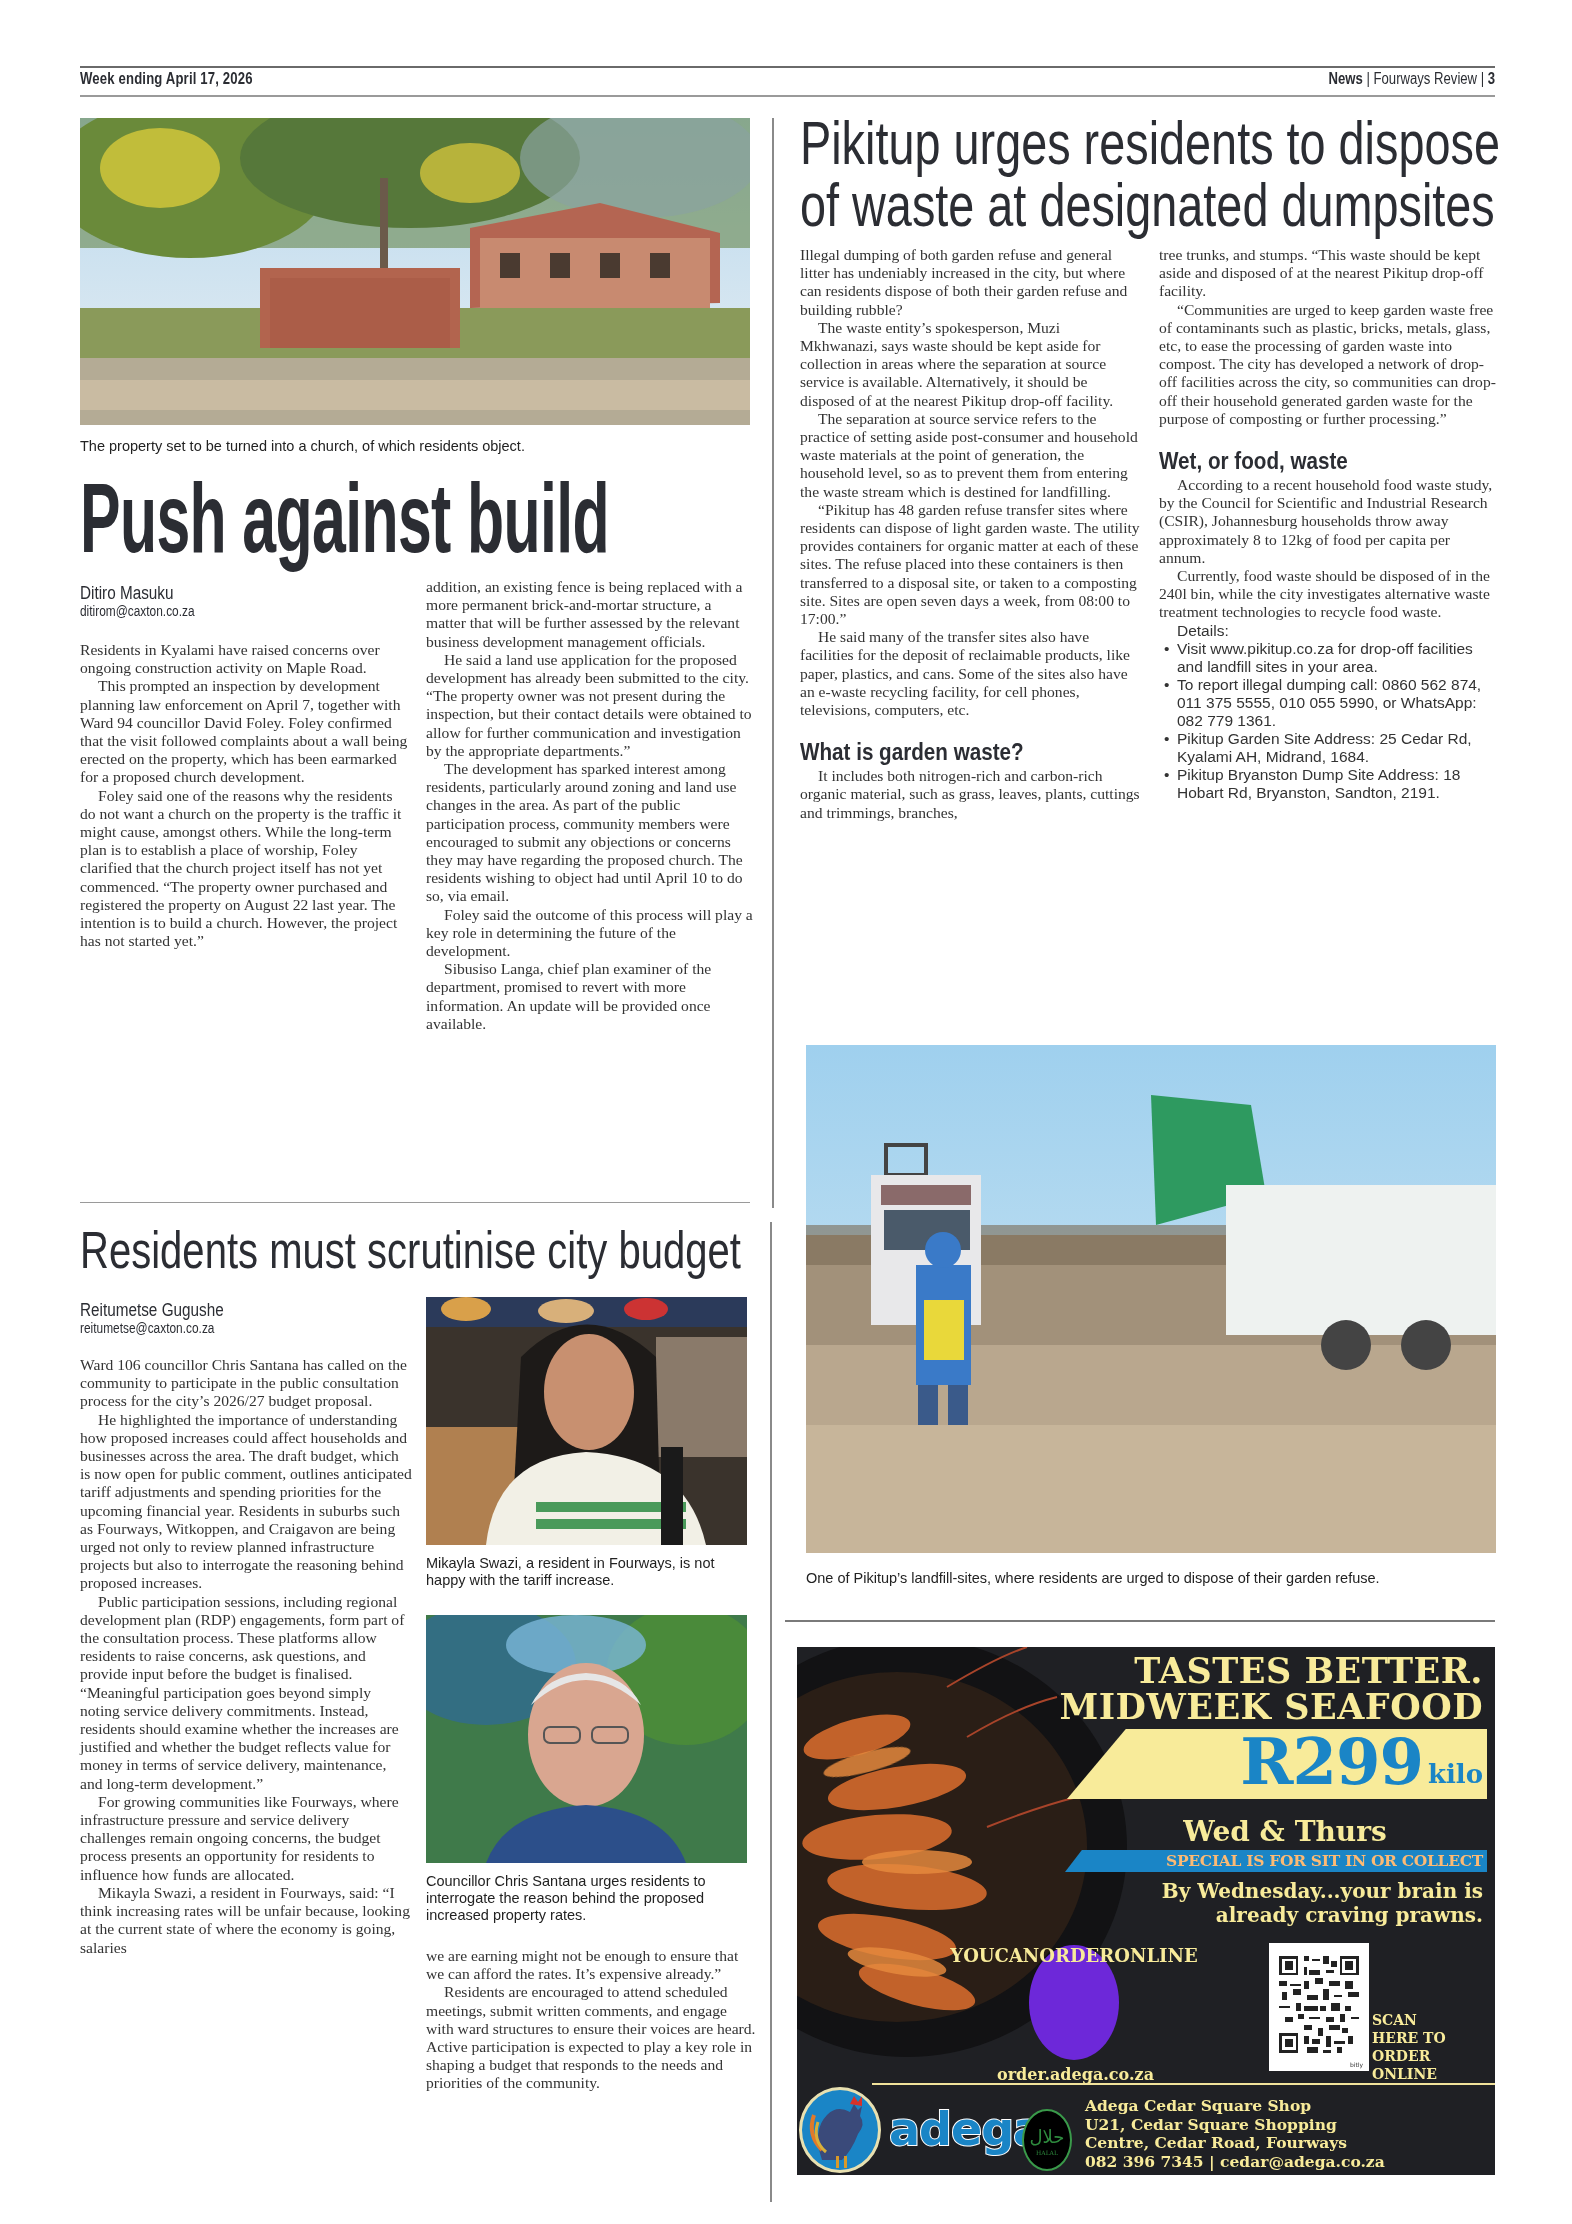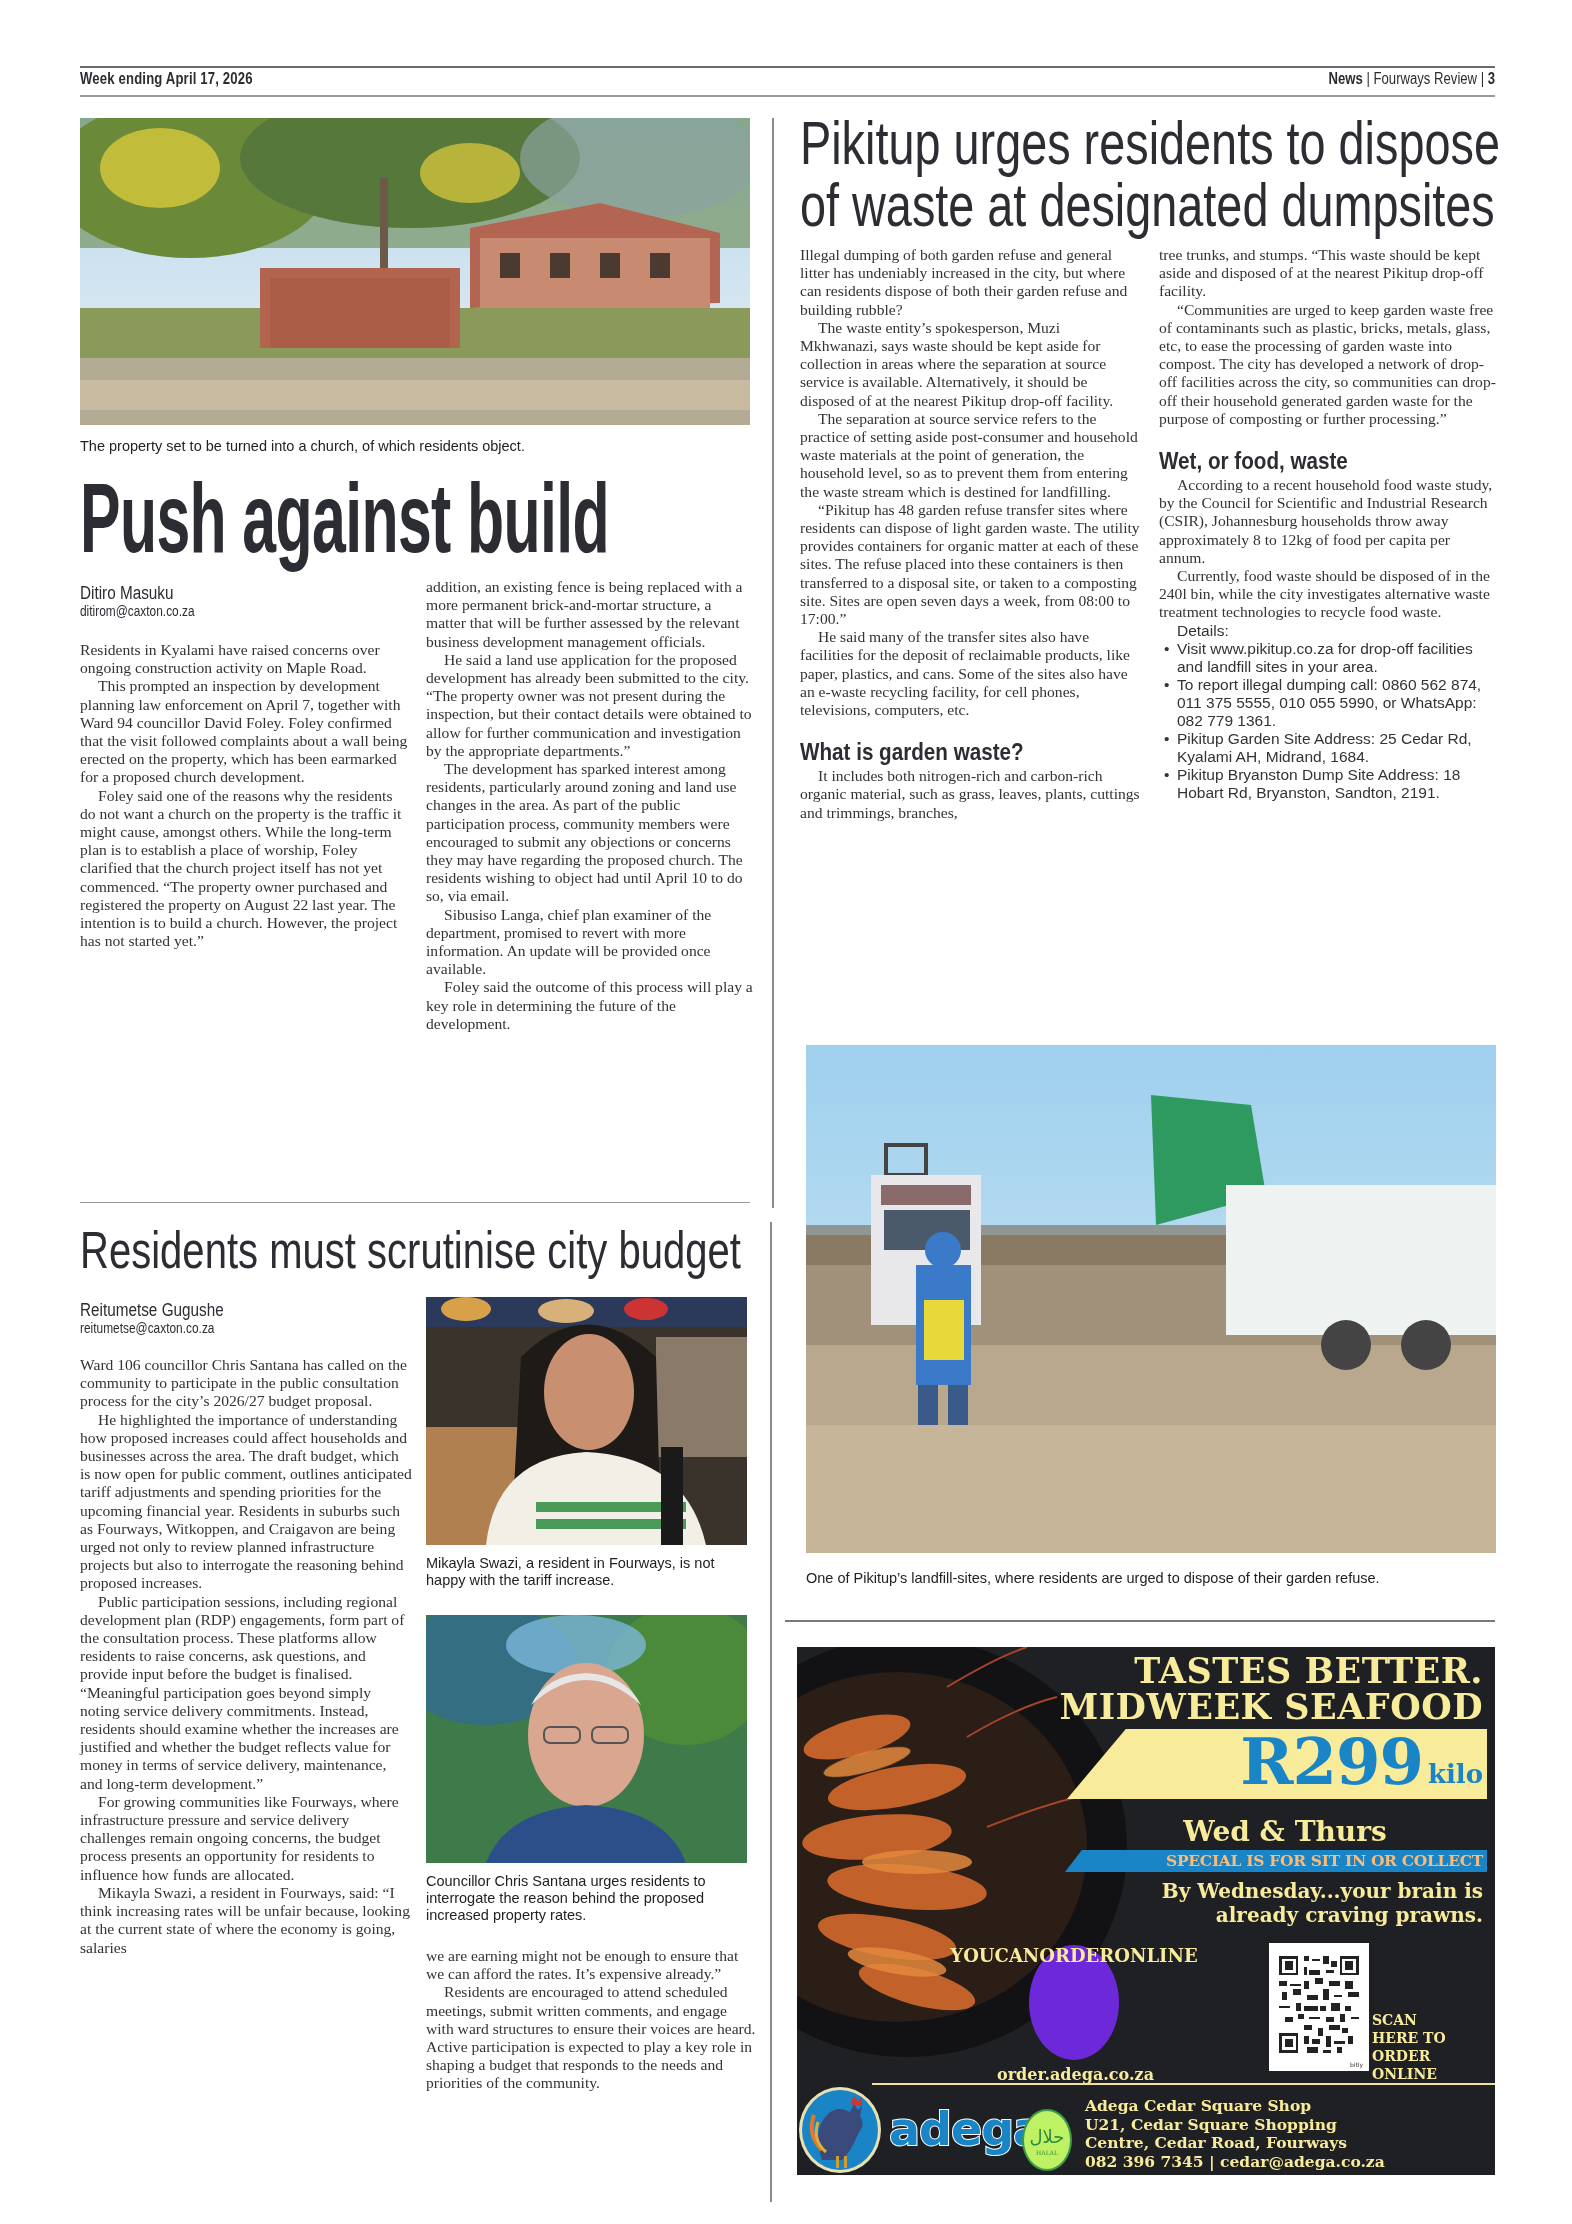--- a/index.html
+++ b/index.html
@@ -51,21 +51,21 @@
   .ad-special-band { position: absolute; left: 268px; top: 203px; width: 422px; height: 22px; background: #1a85c6; clip-path: polygon(4% 0, 100% 0, 100% 100%, 0 100%); }
   .ad-special { position: absolute; right: 12px; top: 204px; font-weight: bold; font-size: 15.5px; line-height: 20px; color: #fdba74; white-space: nowrap; letter-spacing: -0.3px; }
   .ad-tag { position: absolute; right: 12px; top: 232px; text-align: right; font-weight: bold; font-size: 20px; line-height: 24px; color: #f8eb9a; }
   .ad-order-circle { position: absolute; left: 232px; top: 298px; width: 90px; height: 115px; border-radius: 50%; background: #6d28d9; display: flex; flex-direction: row; align-items: flex-start; justify-content: center; font-weight: bold; font-size: 18px; line-height: 22px; color: #f8eb9a; text-align: center; }
   .ad-url { position: absolute; left: 200px; top: 418px; font-weight: bold; font-size: 16px; color: #f8eb9a; white-space: nowrap; }
   .ad-qr { position: absolute; left: 472px; top: 296px; width: 100px; height: 128px; background: #fff; padding: 12px 10px; }
   .ad-scan { position: absolute; left: 575px; top: 364px; font-weight: bold; font-size: 14px; line-height: 18px; color: #f8eb9a; }
   .ad-divider { position: absolute; left: 75px; right: 0; top: 436px; height: 2px; background: #f1e29b; }
   .ad-rooster { position: absolute; left: 2px; top: 440px; width: 82px; height: 86px; border-radius: 50%; background: #1a85c6; border: 3px solid #e8e0b0; overflow: hidden; }
   .ad-logo { position: absolute; left: 92px; top: 455px; font-family: "DejaVu Sans", sans-serif; font-weight: bold; font-size: 46px; color: #1a85c6; letter-spacing: -1px; -webkit-text-stroke: 2px #ffffff; paint-order: stroke fill; }
-  .ad-halal { position: absolute; left: 225px; top: 462px; width: 50px; height: 62px; border-radius: 50%; background: #bef264; border: 2px solid #3a9a4a; display: flex; flex-direction: column; align-items: center; justify-content: center; }
+  .ad-halal { position: absolute; left: 225px; top: 462px; width: 50px; height: 62px; border-radius: 50%; background: #000000; border: 2px solid #3a9a4a; display: flex; flex-direction: column; align-items: center; justify-content: center; }
   .ad-halal-ar { font-family: "DejaVu Sans", sans-serif; font-size: 18px; color: #2e8b3e; line-height: 24px; }
   .ad-halal-label { font-family: "DejaVu Serif", serif; font-size: 6px; color: #2e8b3e; }
   .ad-address { position: absolute; left: 288px; top: 450px; font-weight: bold; font-size: 15.5px; line-height: 18.5px; color: #f8eb9a; white-space: nowrap; }
 </style>
 </head>
 <body>
 
 <div class="hdr-rule" style="top:66px;"></div>
 <div class="hdr-date">Week ending April 17, 2026</div>
 <div class="hdr-right">
@@ -123,22 +123,22 @@
 <div class="col" style="left:80px; top:641px; width:330px;">
   <p class="first">Residents in Kyalami have raised concerns over ongoing construction activity on Maple Road.</p>
   <p>This prompted an inspection by development planning law enforcement on April 7, together with Ward 94 councillor David Foley. Foley confirmed that the visit followed complaints about a wall being erected on the property, which has been earmarked for a proposed church development.</p>
   <p>Foley said one of the reasons why the residents do not want a church on the property is the traffic it might cause, amongst others. While the long-term plan is to establish a place of worship, Foley clarified that the church project itself has not yet commenced. “The property owner purchased and registered the property on August 22 last year. The intention is to build a church. However, the project has not started yet.”</p>
 </div>
 
 <div class="col" style="left:426px; top:578px; width:328px;">
   <p class="first">addition, an existing fence is being replaced with a more permanent brick-and-mortar structure, a matter that will be further assessed by the relevant business development management officials.</p>
   <p>He said a land use application for the proposed development has already been submitted to the city. “The property owner was not present during the inspection, but their contact details were obtained to allow for further communication and investigation by the appropriate departments.”</p>
   <p>The development has sparked interest among residents, particularly around zoning and land use changes in the area. As part of the public participation process, community members were encouraged to submit any objections or concerns they may have regarding the proposed church. The residents wishing to object had until April 10 to do so, via email.</p>
+  <p>Foley said the outcome of this process will play a key role in determining the future of the development.</p>
   <p>Sibusiso Langa, chief plan examiner of the department, promised to revert with more information. An update will be provided once available.</p>
-  <p>Foley said the outcome of this process will play a key role in determining the future of the development.</p>
 </div>
 
 <div class="headline-light" style="left:80px; top:1222px; font-size:52px; line-height:56px; transform: scaleX(0.77);">Residents must scrutinise city budget</div>
 
 <div class="abs" style="left:80px; top:1300px;">
   <div class="byline-name">Reitumetse Gugushe</div>
   <div class="byline-email">reitumetse@caxton.co.za</div>
 </div>
 
 <div class="col" style="left:80px; top:1356px; width:332px;">

